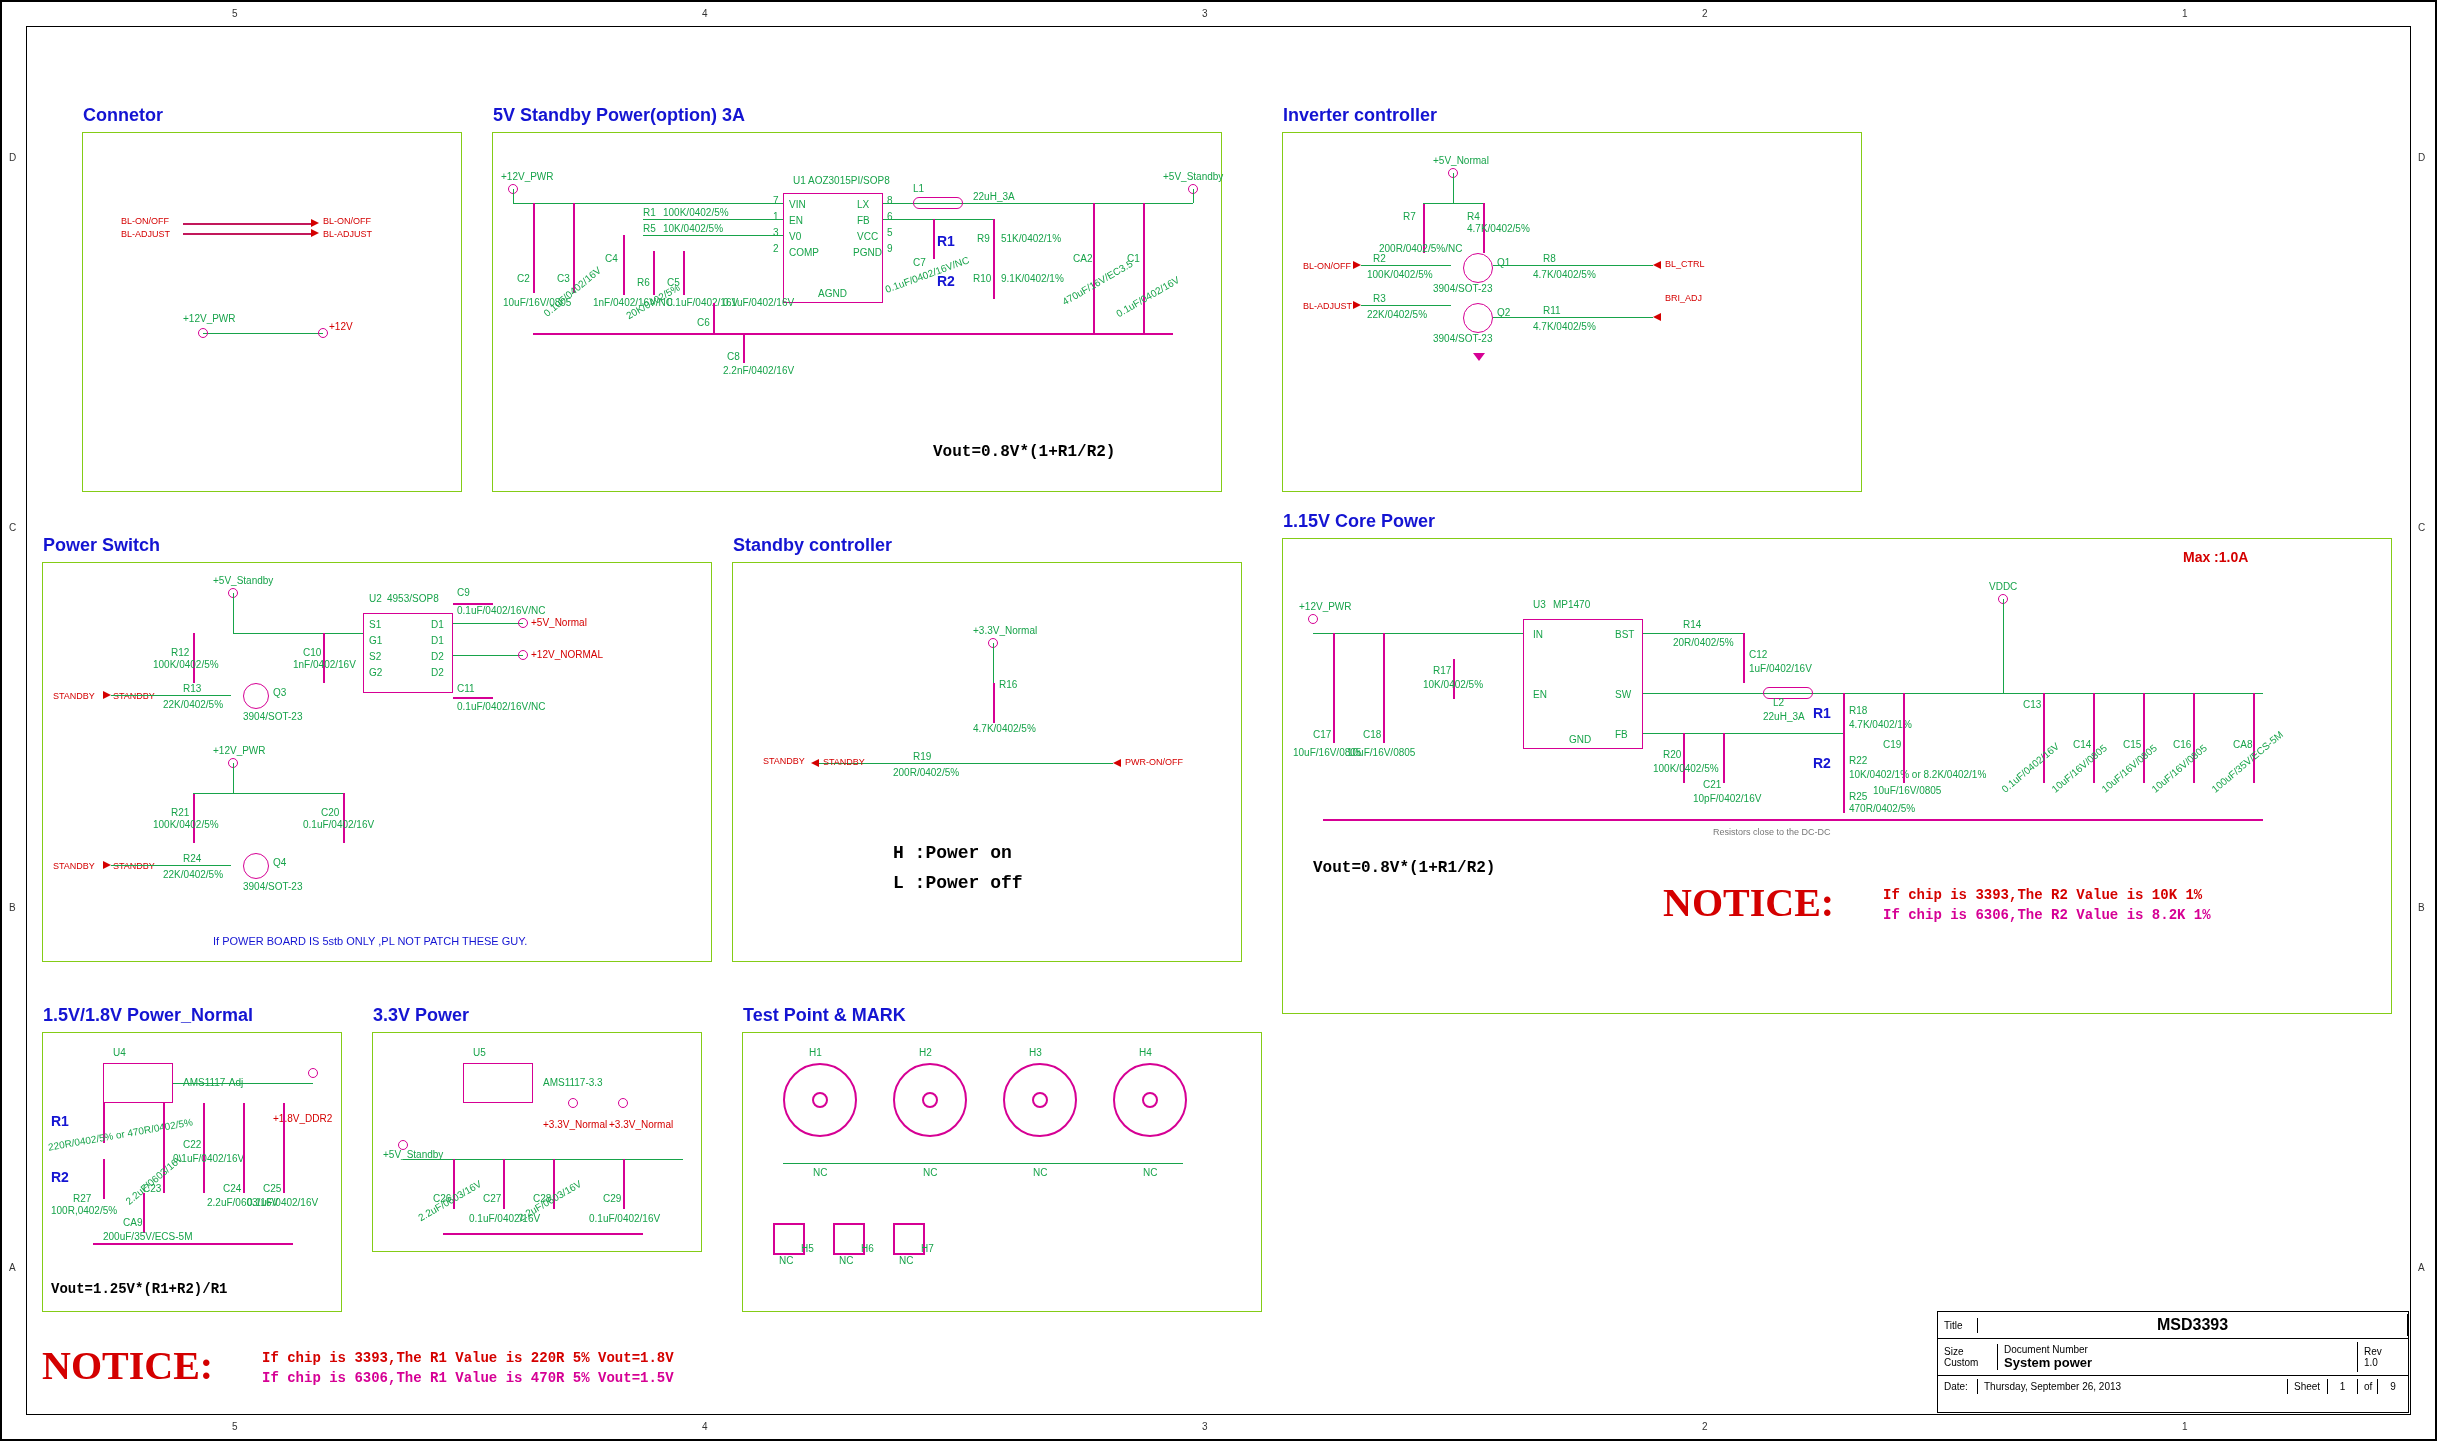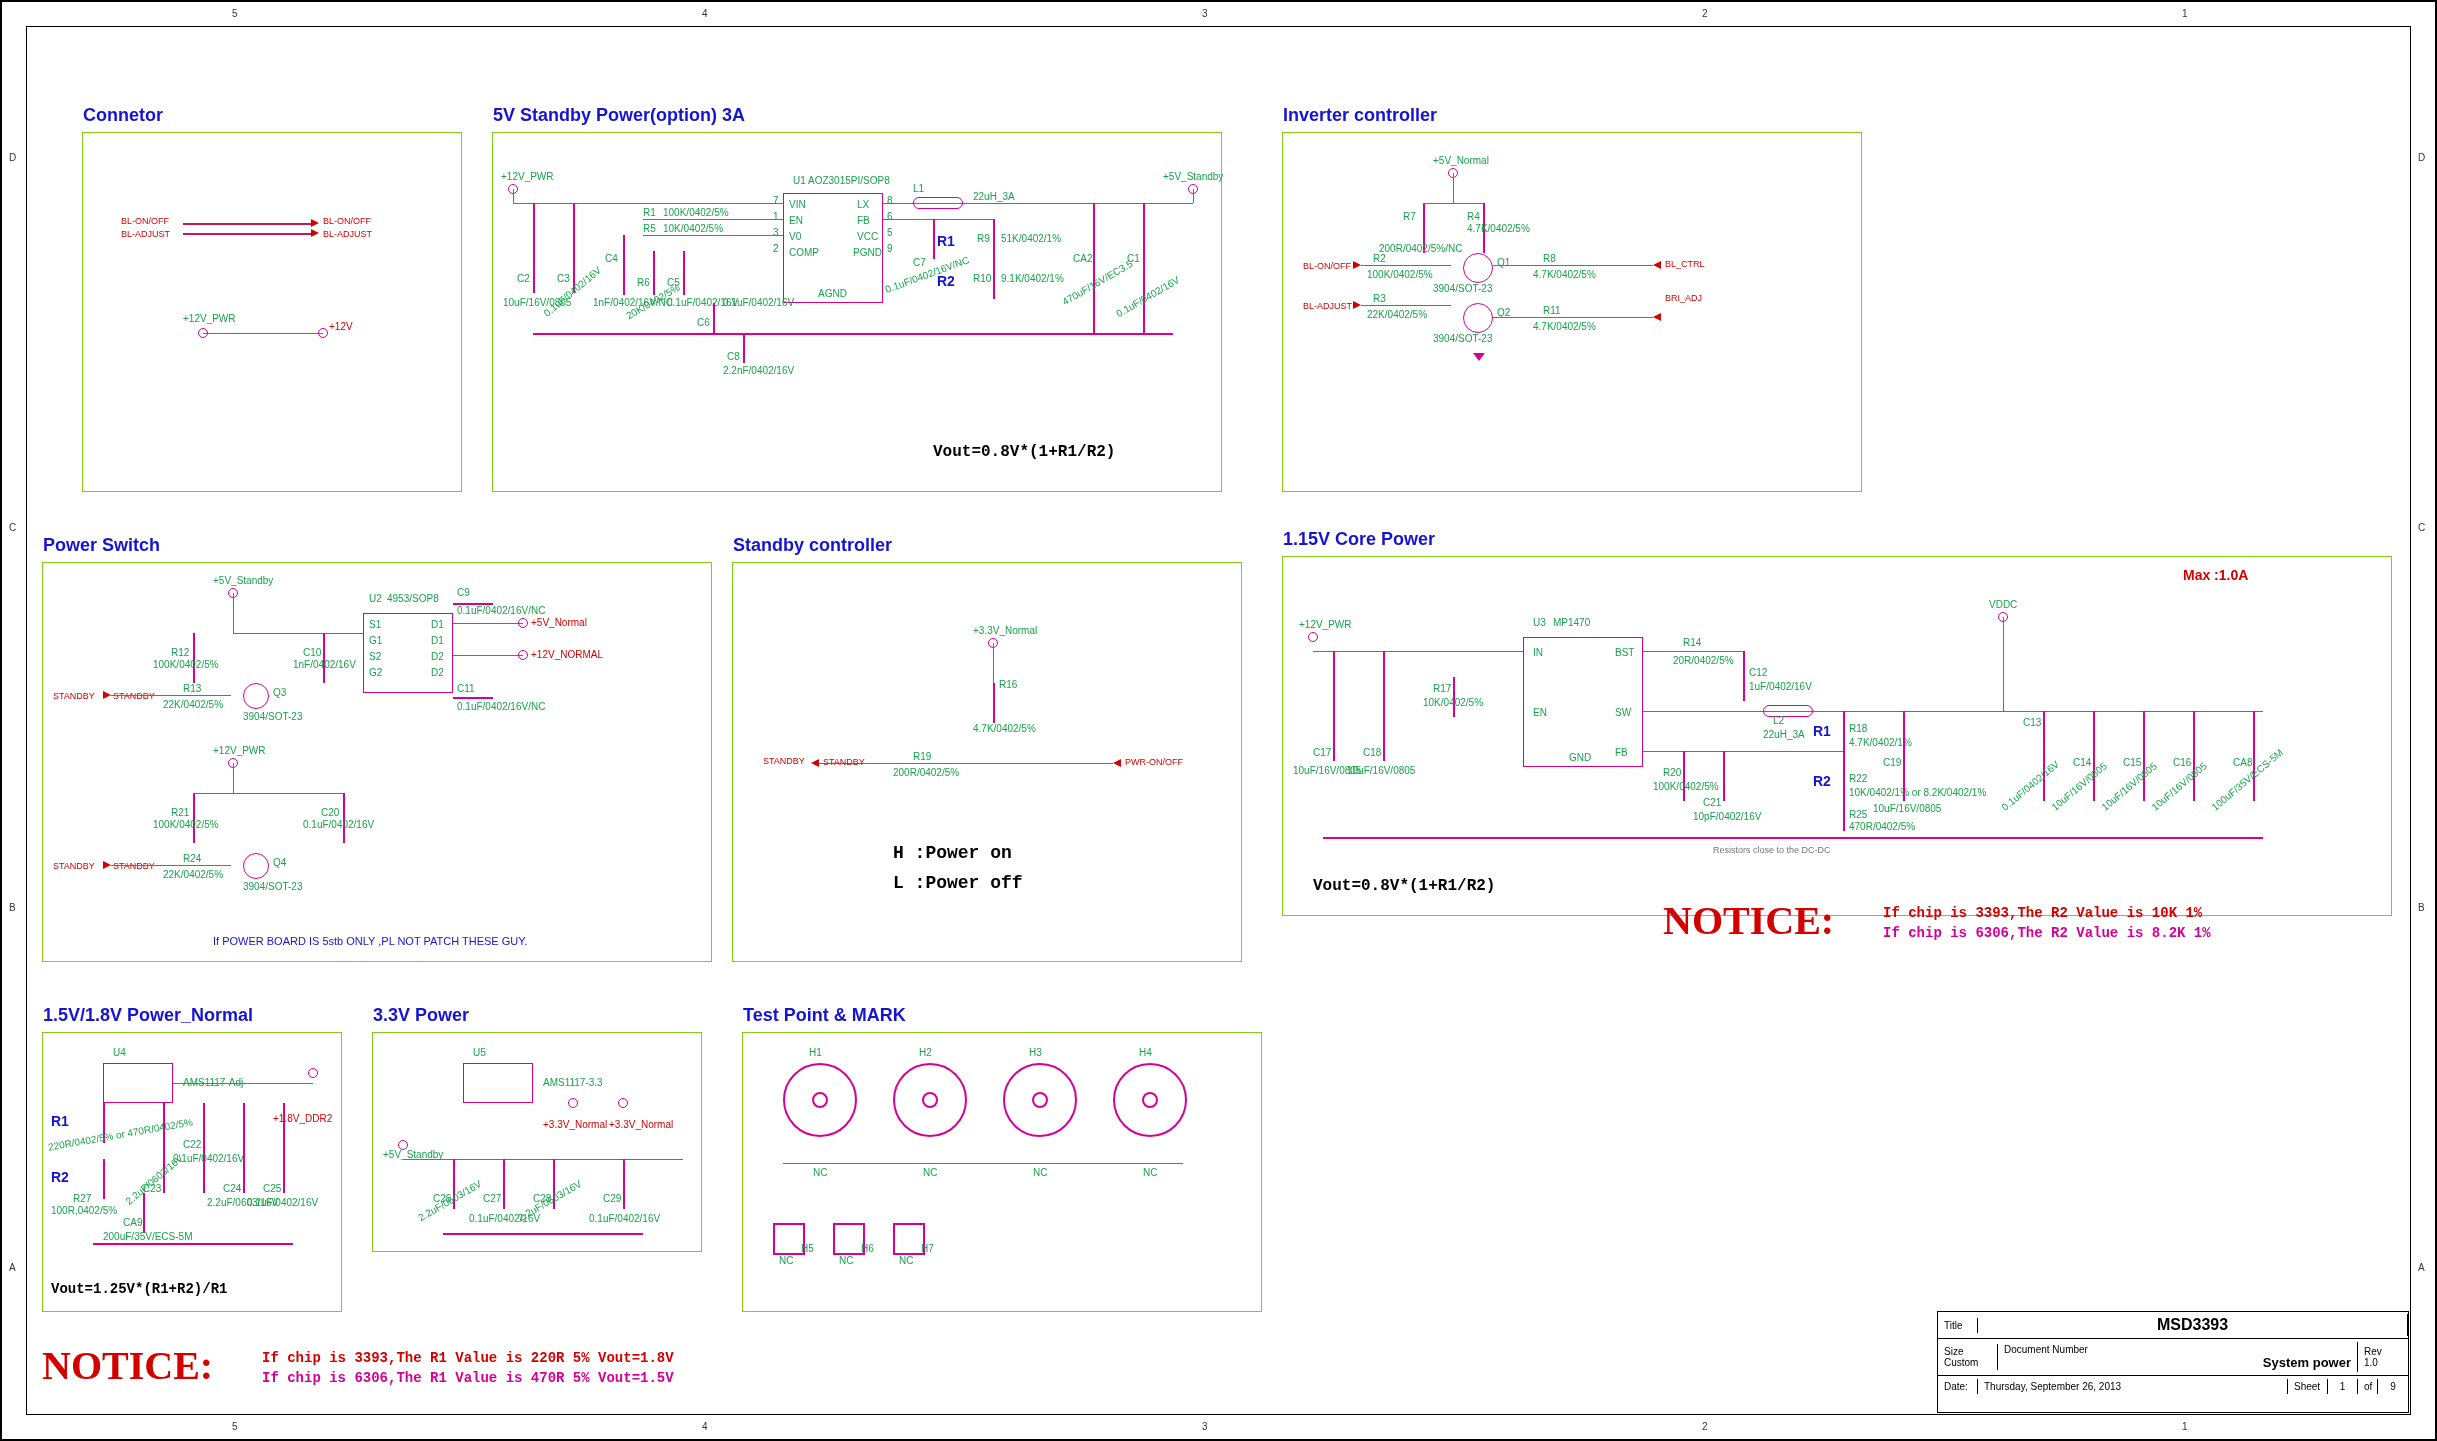--- a/index.html
+++ b/index.html
@@ -310,21 +310,21 @@
     <div class="arrow l" style="left:78px;top:196px"></div>
     <div class="port" style="left:90px;top:194px">STANDBY</div>
     <div class="txt" style="left:180px;top:188px">R19</div>
     <div class="txt" style="left:160px;top:204px">200R/0402/5%</div>
     <div class="arrow l" style="left:380px;top:196px"></div>
     <div class="port" style="left:392px;top:194px">PWR-ON/OFF</div>
     <div class="txt big-black" style="left:160px;top:280px">H :Power on</div>
     <div class="txt big-black" style="left:160px;top:310px">L :Power off</div>
   </div>
 
-  <div class="block" style="left:1280px;top:554px;width:1110px;height:360px">
+  <div class="block" style="left:1280px;top:536px;width:1110px;height:476px">
     <div class="block-title">1.15V Core Power</div>
     <div class="txt red" style="left:900px;top:10px;font-size:14px;font-weight:bold">Max :1.0A</div>
 
     <div class="part" style="left:240px;top:80px;width:120px;height:130px"></div>
     <div class="txt" style="left:250px;top:60px">U3</div>
     <div class="txt" style="left:270px;top:60px">MP1470</div>
     <div class="txt" style="left:250px;top:90px">IN</div>
     <div class="txt" style="left:250px;top:150px">EN</div>
     <div class="txt" style="left:286px;top:195px">GND</div>
     <div class="txt" style="left:332px;top:90px">BST</div>
@@ -501,21 +501,21 @@
       <div class="cell" style="width:40px">Title</div>
       <div class="cell" style="flex:1;text-align:center;font:bold 16px Arial">MSD3393</div>
     </div>
     <div class="row" style="height:36px">
       <div class="cell" style="width:60px">
         <div>Size</div>
         <div>Custom</div>
       </div>
       <div class="cell" style="flex:1">
         <div>Document Number</div>
-        <div style="text-align:right;font:bold 13px Arial">System power</div>
+        <div style="text-align:left;font:bold 13px Arial">System power</div>
       </div>
       <div class="cell" style="width:50px;border-right:none">
         <div>Rev</div>
         <div>1.0</div>
       </div>
     </div>
     <div class="row" style="height:20px;border-bottom:none">
       <div class="cell" style="width:40px">Date:</div>
       <div class="cell" style="flex:1">Thursday, September 26, 2013</div>
       <div class="cell" style="width:40px">Sheet</div>

